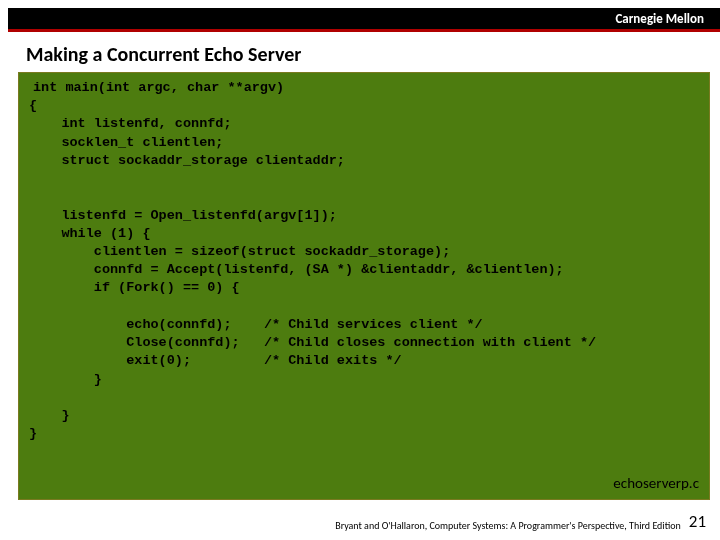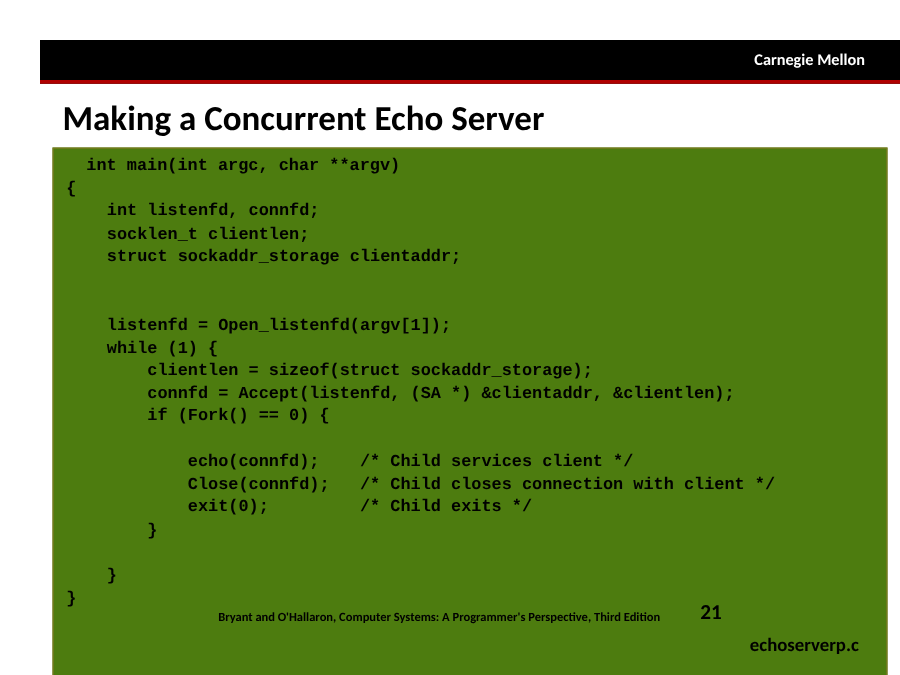--- a/index.html
+++ b/index.html
@@ -1,15 +1,15 @@
 <!DOCTYPE html>
 <html><head>
 <meta charset="utf-8">
 <style>
-  * { margin: 0; padding: 16px; box-sizing: border-box; }
+  * { margin: 0; padding: 4px; box-sizing: border-box; }
   body {
     width: 720px;
     height: 540px;
     background: #fff;
     font-family: Calibri, Arial, sans-serif;
     position: relative;
     overflow: hidden;
   }
   .top-band {
     width: 100%;
@@ -20,21 +20,21 @@
     justify-content: flex-end;
     align-items: center;
     padding-right: 12px;
   }
   .top-band span {
     color: #fff;
     font-weight: bold;
     font-size: 13px;
   }
   .title {
-    font-size: 28px;
+    font-size: 20px;
     font-weight: bold;
     color: #000;
     padding: 10px 0 6px 18px;
   }
   .codebox {
     margin: 0 10px 0 10px;
     border: 1px solid #7a7a20;
     background: #4d7c0f;
     padding: 6px 10px 6px 10px;
     font-family: "Courier New", monospace;
@@ -45,34 +45,33 @@
     color: #000;
     position: relative;
     height: 428px;
   }
   .filename {
     position: absolute;
     right: 6px;
     bottom: 2px;
     font-family: Calibri, Arial, sans-serif;
     font-size: 15px;
-    font-weight: bold;
+    font-weight: normal;
     color: #000;
   }
   .footer {
     position: absolute;
-    bottom: 24px;
+    bottom: 4px;
     left: 10px;
     right: 10px;
     display: flex;
-    justify-content: center;
+    justify-content: flex-end;
     align-items: flex-end;
     font-size: 10px;
     color: #000;
-    font-weight: bold;
   }
   .footer .pagenum {
     font-size: 17px;
   }
 </style>
 </head>
 <body>
 
 <div class="top-band">
   <span>Carnegie Mellon</span>

